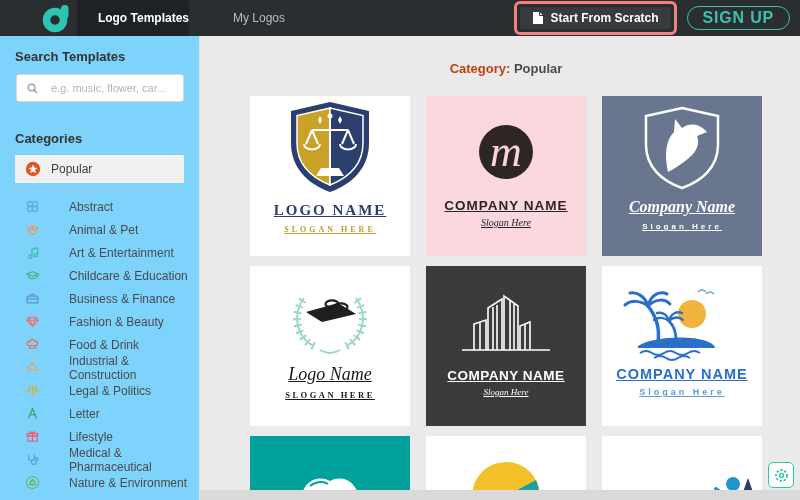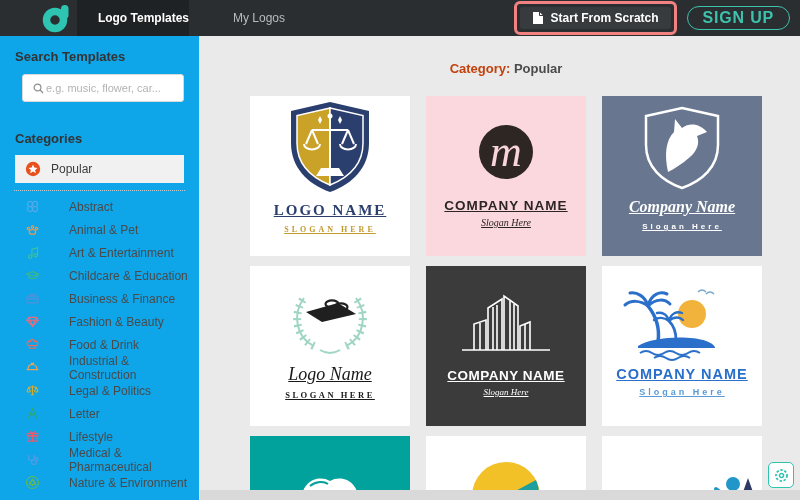--- a/index.html
+++ b/index.html
@@ -17,25 +17,25 @@
   .topbar-right { position:absolute; right:10px; top:0; height:36px; display:flex; align-items:center; gap:10px; }
   .annotation { border:3px solid #f28181; border-radius:6px; padding:3px; }
   .sfs-btn { display:flex; align-items:center; gap:7px; background:#383b3e; border:none; border-radius:3px;
              height:22px; padding:0 12px; color:#fff; font-size:12px; font-weight:bold; cursor:pointer;
              font-family:"Liberation Sans", sans-serif; }
   .signup-btn { height:24px; padding:0 15px; border-radius:13px; border:1.5px solid #3cc2ad; background:transparent;
                 color:#3cc2ad; font-size:16px; font-weight:bold; letter-spacing:0.8px; cursor:pointer;
                 font-family:"Liberation Sans", sans-serif; }
 
   
-  .sidebar { position:absolute; top:36px; left:0; width:200px; height:464px; background:#0ea5e9;
+  .sidebar { position:absolute; top:36px; left:0; width:200px; height:464px; background:#7dd3fc;
              border-right:1px solid #e2e2e2; z-index:10; }
   .side-title { font-size:13px; font-weight:bold; color:#333; margin:13px 15px 0 15px; }
-  .searchbox { margin:10px 15px 0 22px; height:28px; border:1px solid #d9d9d9; border-radius:3px; background:#fff;
-               display:flex; align-items:center; gap:1px; padding-left:9px; }
+  .searchbox { margin:10px 15px 0 16px; height:28px; border:1px solid #d9d9d9; border-radius:3px; background:#fff;
+               display:flex; align-items:center; gap:12px; padding-left:9px; }
   .searchbox svg { color:#8f8f8f; flex:none; }
   .searchbox input { border:none; outline:none; font-size:11px; color:#555; width:130px;
                      font-family:"Liberation Sans", sans-serif; }
   .searchbox input::placeholder { color:#b3b3b3; }
   .cat-title { margin-top:29px; }
   .popular-row { margin:9px 15px 0 15px; height:28px; background:#f1f1f1; display:flex; align-items:center;
                  gap:10px; padding-left:10px; font-size:12px; color:#3c3c3c; cursor:pointer; }
   .dotsep { border-top:1px dotted #c8c8c8; margin:7px 14px 4px 14px; }
   .cat { height:23px; display:flex; align-items:center; gap:29px; padding-left:25px; font-size:12px;
          color:#4a4a4a; cursor:pointer; }

